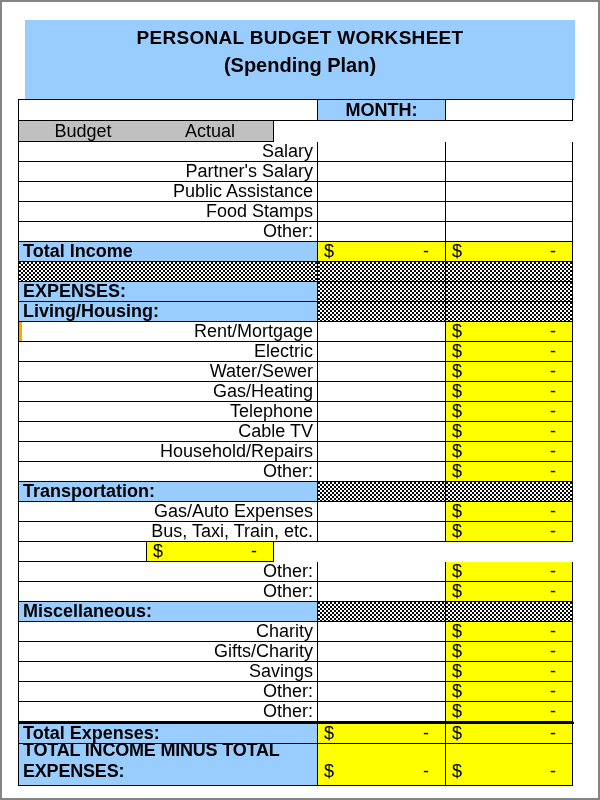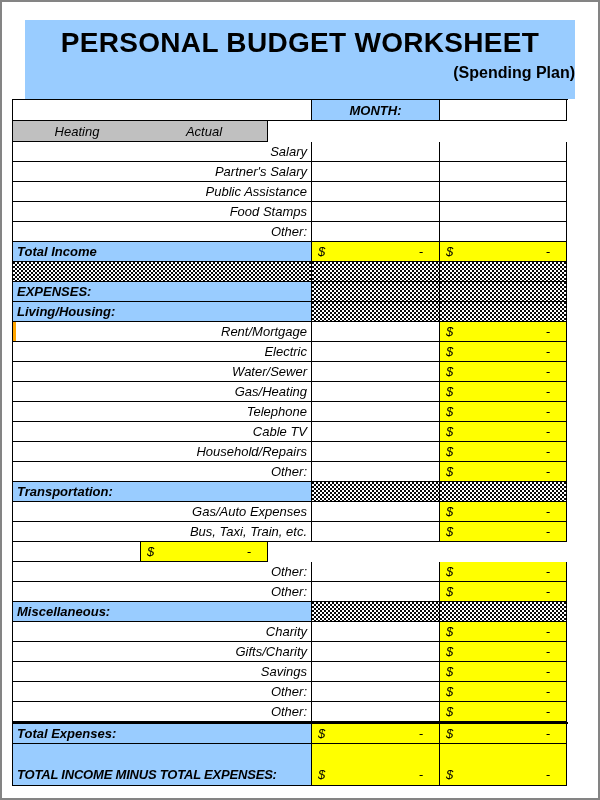--- a/index.html
+++ b/index.html
@@ -3,24 +3,24 @@
 <meta charset="utf-8">
 <style>
   html,body{margin:0;padding:0;}
   body{
     width:600px;height:800px;position:relative;background:#fff;
     font-family:"Liberation Sans", sans-serif;color:#000;overflow:hidden;
   }
   .frame{position:absolute;inset:0;border:2px solid #848484;pointer-events:none;z-index:10;}
 
   .banner{margin:20px 0 0 25px;width:550px;height:79px;background:#99CCFF;text-align:center;box-sizing:border-box;padding-top:7px;}
-  .title{font-size:28px;font-weight:bold;letter-spacing:.3px;}
-  .subtitle{font-size:16px;font-weight:bold;margin-top:5px;text-align:right;}
-
-  .sheet{margin-left:12px;width:555px;border-top:1px solid #000;border-left:1px solid #000;font-size:13px;font-style:italic;}
+  .title{font-size:19px;font-weight:bold;letter-spacing:.3px;}
+  .subtitle{font-size:20px;font-weight:bold;margin-top:5px;}
+
+  .sheet{margin-left:18px;width:555px;border-top:1px solid #000;border-left:1px solid #000;font-size:18px;}
   .row{display:flex;height:20px;}
   .r-month,.r-header{height:21px;}
   .cell{box-sizing:border-box;border-right:1px solid #000;border-bottom:1px solid #000;display:flex;align-items:center;overflow:hidden;}
   .c-label{width:299px;}
   .c-budget{width:128px;}
   .c-actual{width:127px;}
 
   .blue{background:#99CCFF;}
   .gray{background:#C0C0C0;}
   .yellow{background:#FFFF00;}
@@ -61,21 +61,21 @@
   <div class="subtitle">(Spending Plan)</div>
 </div>
 
 <div class="sheet">
   <div class="row r-month">
     <div class="cell c-label"></div>
     <div class="cell c-budget blue bold center">MONTH:</div>
     <div class="cell c-actual"></div>
   </div>
   <div class="row r-header">
-    <div class="cell c-budget gray center noborder-r">Heating</div>
+    <div class="cell c-budget gray center noborder-r">Budget</div>
     <div class="cell c-actual gray center">Actual</div>
   </div>
   <div id="rows">
       <div class="row t-income">
         <div class="cell c-label right">Salary</div>
         <div class="cell c-budget"></div>
         <div class="cell c-actual"></div>
       </div>
       <div class="row t-income">
         <div class="cell c-label right">Partner's Salary</div>

